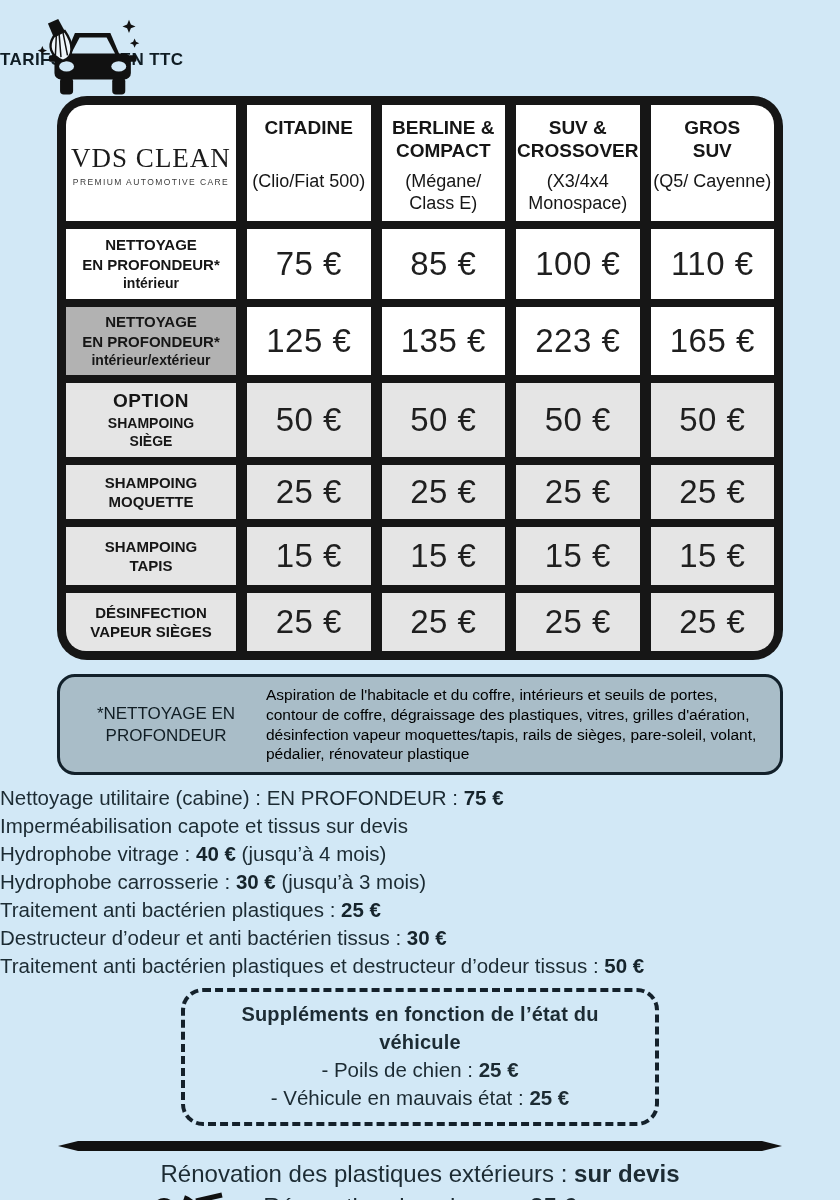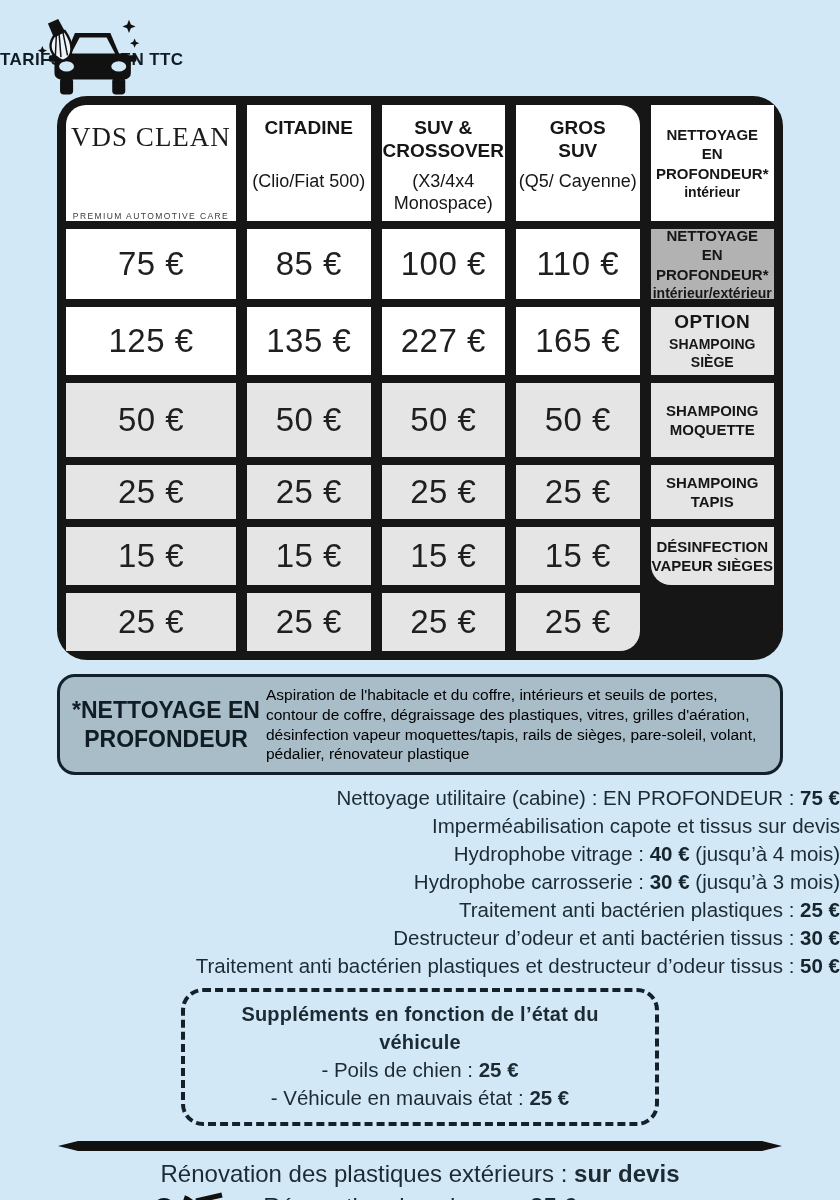--- a/index.html
+++ b/index.html
@@ -35,44 +35,44 @@
   .bl{border-bottom-left-radius:20px;} .br{border-bottom-right-radius:20px;}
   .gray{background:#b2b2b2;}
   .lite{background:#e5e5e5;}
   .head{justify-content:flex-start;padding-top:12px;box-sizing:border-box;}
   .col-title{
     font-weight:bold;font-size:19px;line-height:1.2;
     min-height:50px;display:flex;align-items:flex-start;justify-content:center;
   }
   .col-title.narrow{max-width:70px;}
   .col-sub{font-size:18px;line-height:1.2;margin-top:4px;}
-  .brand{justify-content:space-between;padding-top:17px;}
+  .brand{justify-content:center;padding-top:4px;}
   .brand-name{
     font-family:"Liberation Serif", serif;
     font-size:27px;letter-spacing:1px;color:#1b1b1b;
   }
   .brand-tag{font-size:8.5px;letter-spacing:1.4px;color:#3a3a3a;margin-top:3px;}
   .label{line-height:1.3;}
   .l1{font-weight:bold;font-size:15px;}
   .l-sub{font-weight:bold;font-size:14px;}
   .l-big{font-weight:bold;font-size:19px;letter-spacing:.5px;}
   .price{font-size:33px;letter-spacing:.5px;color:#1f1f1f;}
   
   .note{
     width:726px;box-sizing:border-box;margin:14px auto 0;
     background:#a9bdc8;border:3px solid #12202a;border-radius:18px;
     display:flex;align-items:center;padding:8px 12px;min-height:84px;
   }
   .note-title{
     width:188px;flex:none;text-align:center;
-    font-weight:bold;font-size:23px;line-height:1.25;color:#101d24;
+    font-weight:normal;font-size:17px;line-height:1.25;color:#101d24;
   }
   .note-text{font-size:15.5px;line-height:1.28;color:#000000;padding-left:6px;}
   
-  .services{margin-top:9px;text-align:right;font-size:20.5px;line-height:28px;color:#1c2b33;}
+  .services{margin-top:9px;text-align:left;font-size:20.5px;line-height:28px;color:#1c2b33;}
   .services b{color:#16242c;}
   
   .supp{
     width:478px;box-sizing:border-box;margin:8px auto 0;
     border:4px dashed #14212b;border-radius:22px;
     padding:8px 18px 10px;font-size:20.5px;line-height:28px;color:#1c2b33;text-align:center;
   }
   .supp-title{font-weight:bold;font-size:20px;letter-spacing:.2px;}
   
   .divider{width:724px;margin:15px auto 6px;display:block;}
@@ -113,20 +113,24 @@
 
   <div class="cell head brand tl">
     <div class="brand-name">VDS CLEAN</div>
     <div class="brand-tag">PREMIUM AUTOMOTIVE CARE</div>
   </div>
   <div class="cell head">
     <div class="col-title">CITADINE</div>
     <div class="col-sub">(Clio/Fiat 500)</div>
   </div>
   <div class="cell head">
+    <div class="col-title">BERLINE &amp; COMPACT</div>
+    <div class="col-sub">(Mégane/ Class E)</div>
+  </div>
+  <div class="cell head">
     <div class="col-title">SUV &amp; CROSSOVER</div>
     <div class="col-sub">(X3/4x4 Monospace)</div>
   </div>
   <div class="cell head tr">
     <div class="col-title narrow">GROS SUV</div>
     <div class="col-sub">(Q5/ Cayenne)</div>
   </div>
 
   <div class="cell label">
     <span class="l1">NETTOYAGE</span>
@@ -138,21 +142,21 @@
   <div class="cell price">100 €</div>
   <div class="cell price">110 €</div>
 
   <div class="cell label gray">
     <span class="l1">NETTOYAGE</span>
     <span class="l1">EN PROFONDEUR*</span>
     <span class="l-sub">intérieur/extérieur</span>
   </div>
   <div class="cell price">125 €</div>
   <div class="cell price">135 €</div>
-  <div class="cell price">227 €</div>
+  <div class="cell price">223 €</div>
   <div class="cell price">165 €</div>
 
   <div class="cell label lite">
     <span class="l-big">OPTION</span>
     <span class="l-sub">SHAMPOING</span>
     <span class="l-sub">SIÈGE</span>
   </div>
   <div class="cell price lite">50 €</div>
   <div class="cell price lite">50 €</div>
   <div class="cell price lite">50 €</div>

